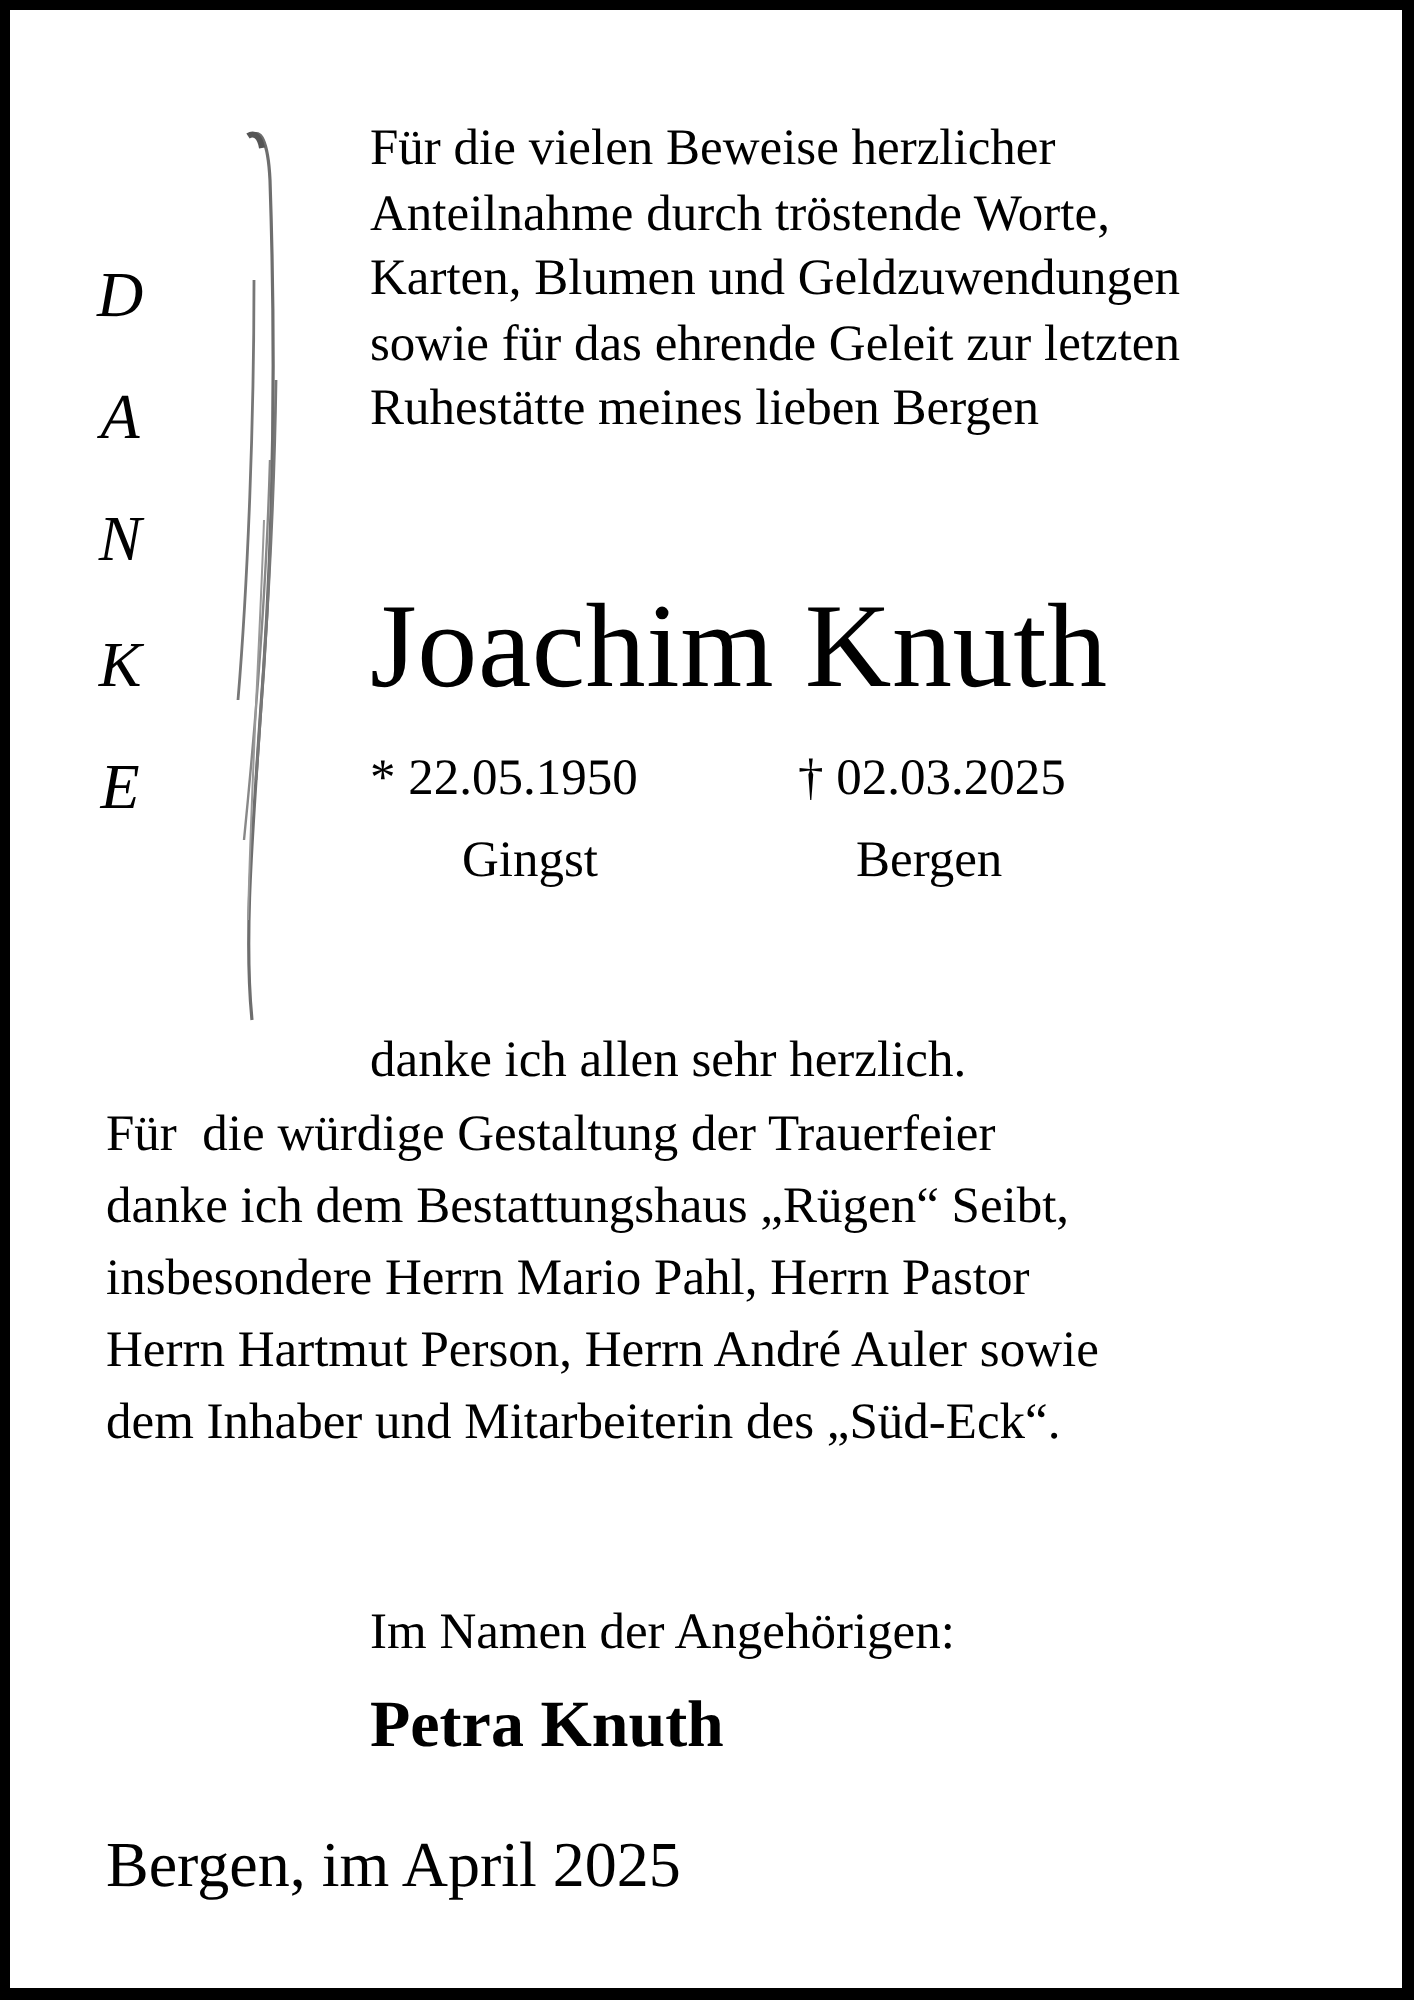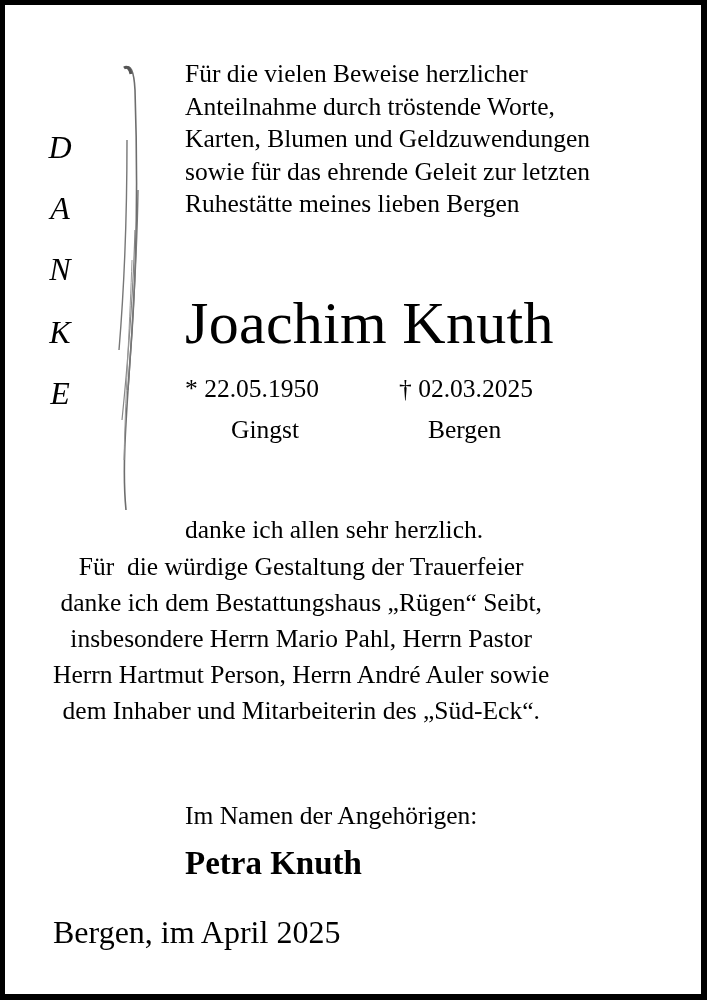--- a/index.html
+++ b/index.html
@@ -19,21 +19,21 @@
   .danke-letter {
     position: absolute; left: 40px; width: 30px; text-align: center;
     font-style: italic; font-size: 32px; line-height: 1;
   }
   .name {
     left: 180px; top: 283px; font-size: 60px; font-weight: normal; line-height: 70px; letter-spacing: 0.3px;
   }
   .dates { top: 368px; font-size: 25.5px; line-height: 32px; }
   .place { top: 409px; font-size: 25.5px; line-height: 32px; }
   .thanks { left: 180px; top: 473px; font-size: 25.5px; line-height: 32px; margin-top: 36px; }
-  .body-para { left: 48px; top: 544px; font-size: 25.5px; line-height: 36px; text-align: center; }
+  .body-para { left: 48px; top: 544px; font-size: 25.5px; line-height: 36px; }
   .body-para div { height: 36px; }
   .signature-label { left: 180px; top: 795px; font-size: 25.5px; line-height: 32px; }
   .signature-name { left: 180px; top: 838px; font-size: 33px; font-weight: bold; line-height: 40px; }
   .place-date { left: 48px; top: 911px; font-size: 32px; line-height: 32px; }
   svg.ornament { position: absolute; left: 95px; top: 55px; }
 </style>
 </head>
 <body>
 
 <div class="card">

